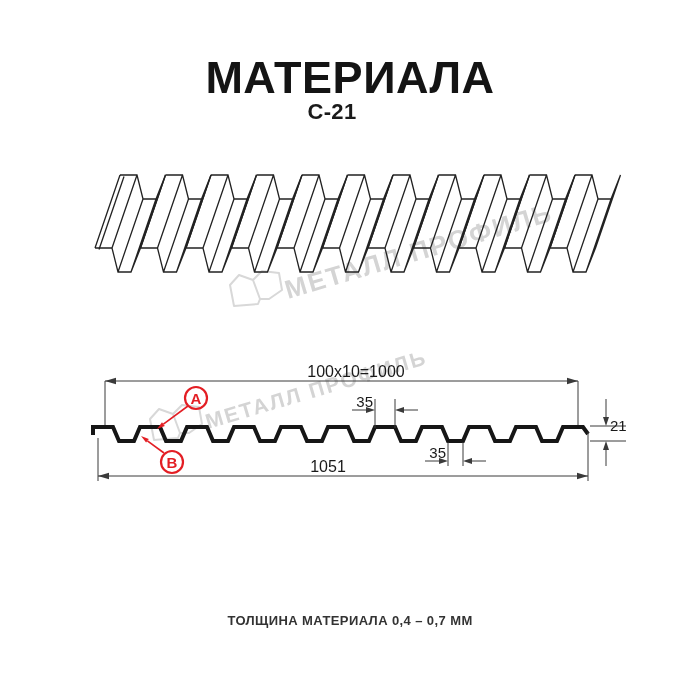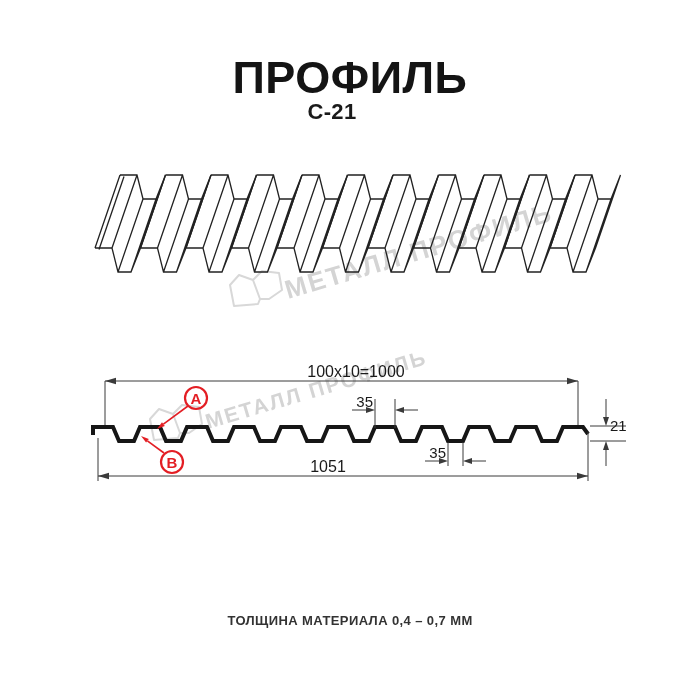--- a/index.html
+++ b/index.html
@@ -41,21 +41,21 @@
   .dim-text-sm{fill:#1a1a1a;font-size:15px;font-weight:400;}
   .red-stroke{stroke:#e31e24;fill:none;}
   .red-fill{fill:#e31e24;stroke:none;}
   .red-letter{fill:#e31e24;font-size:15px;font-weight:700;}
 </style>
 </head>
 <body>
 
 <div class="stage">
 
-  <div class="title">ПРОФИЛЬ</div>
+  <div class="title">МАТЕРИАЛА</div>
   <div class="subtitle">С-21</div>
 
   <svg width="700" height="700" viewBox="0 0 700 700">
 
     <defs>
 
       <g id="rib">
         <path class="sheet" d="M0,0 H17 L23,24 H36 L45.5,0
                                M25,-73 H42 L48,-49 H61 L70.5,-73
                                M0,0 L25,-73 M17,0 L42,-73

